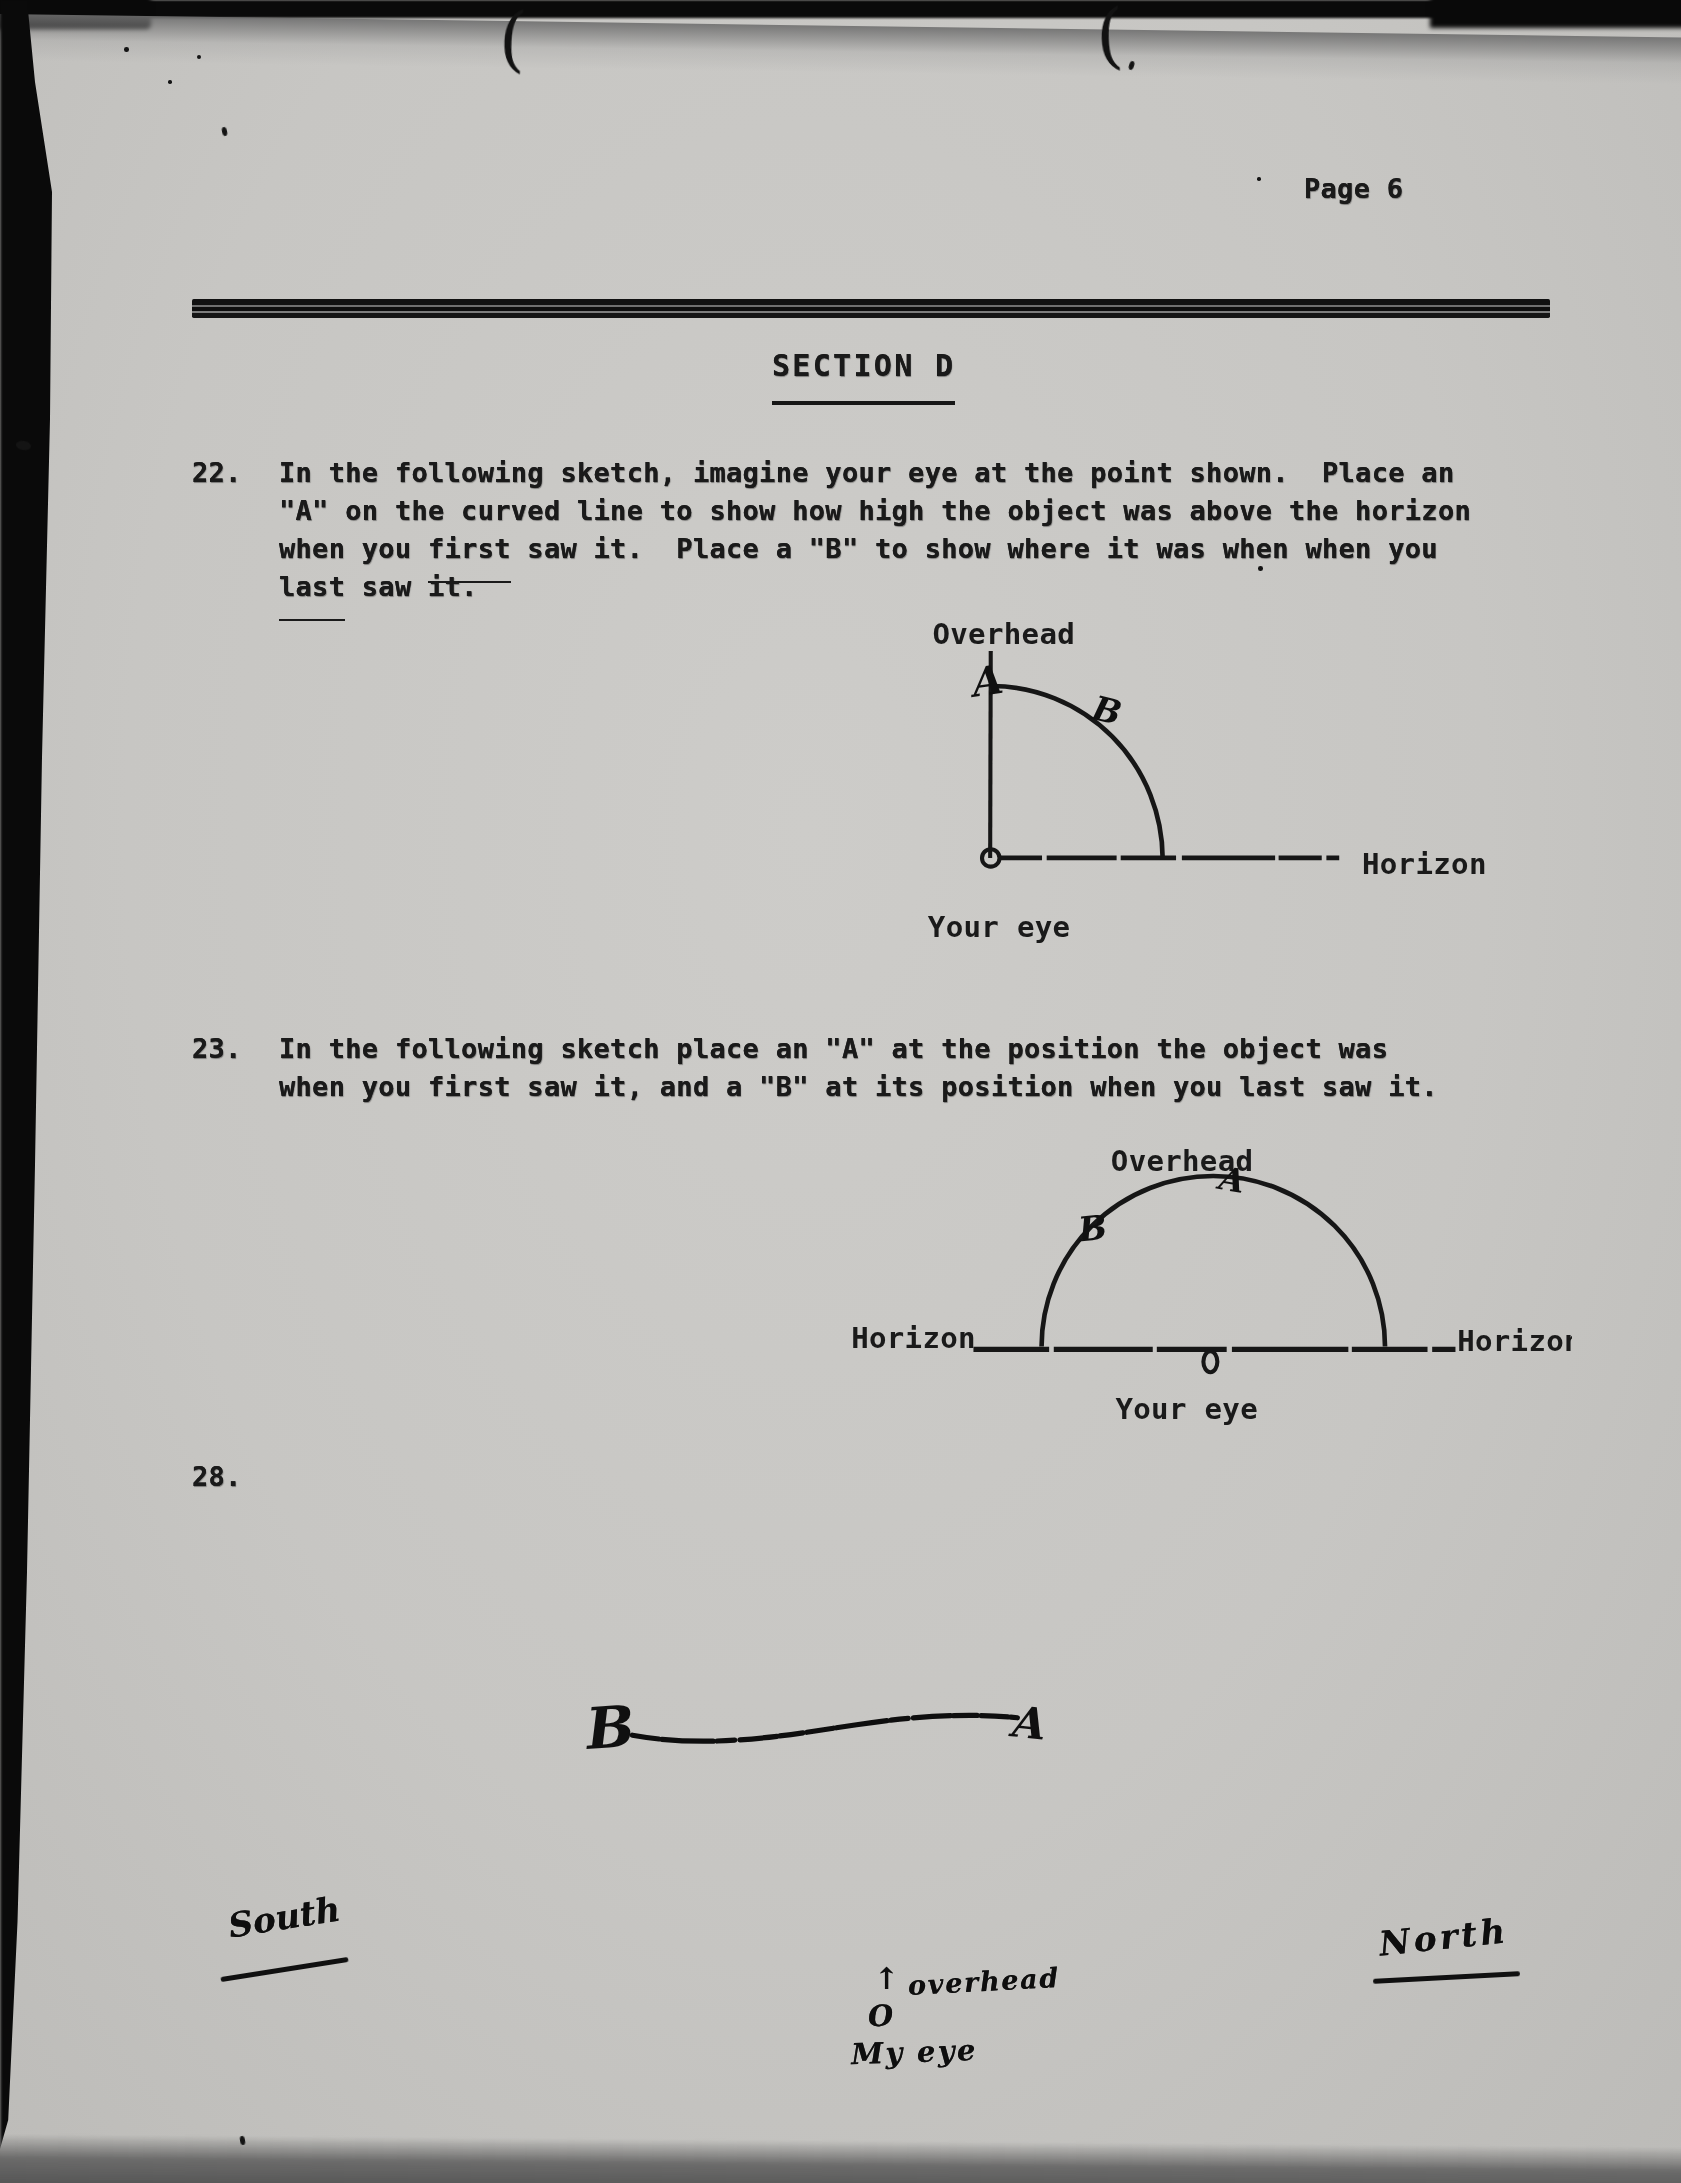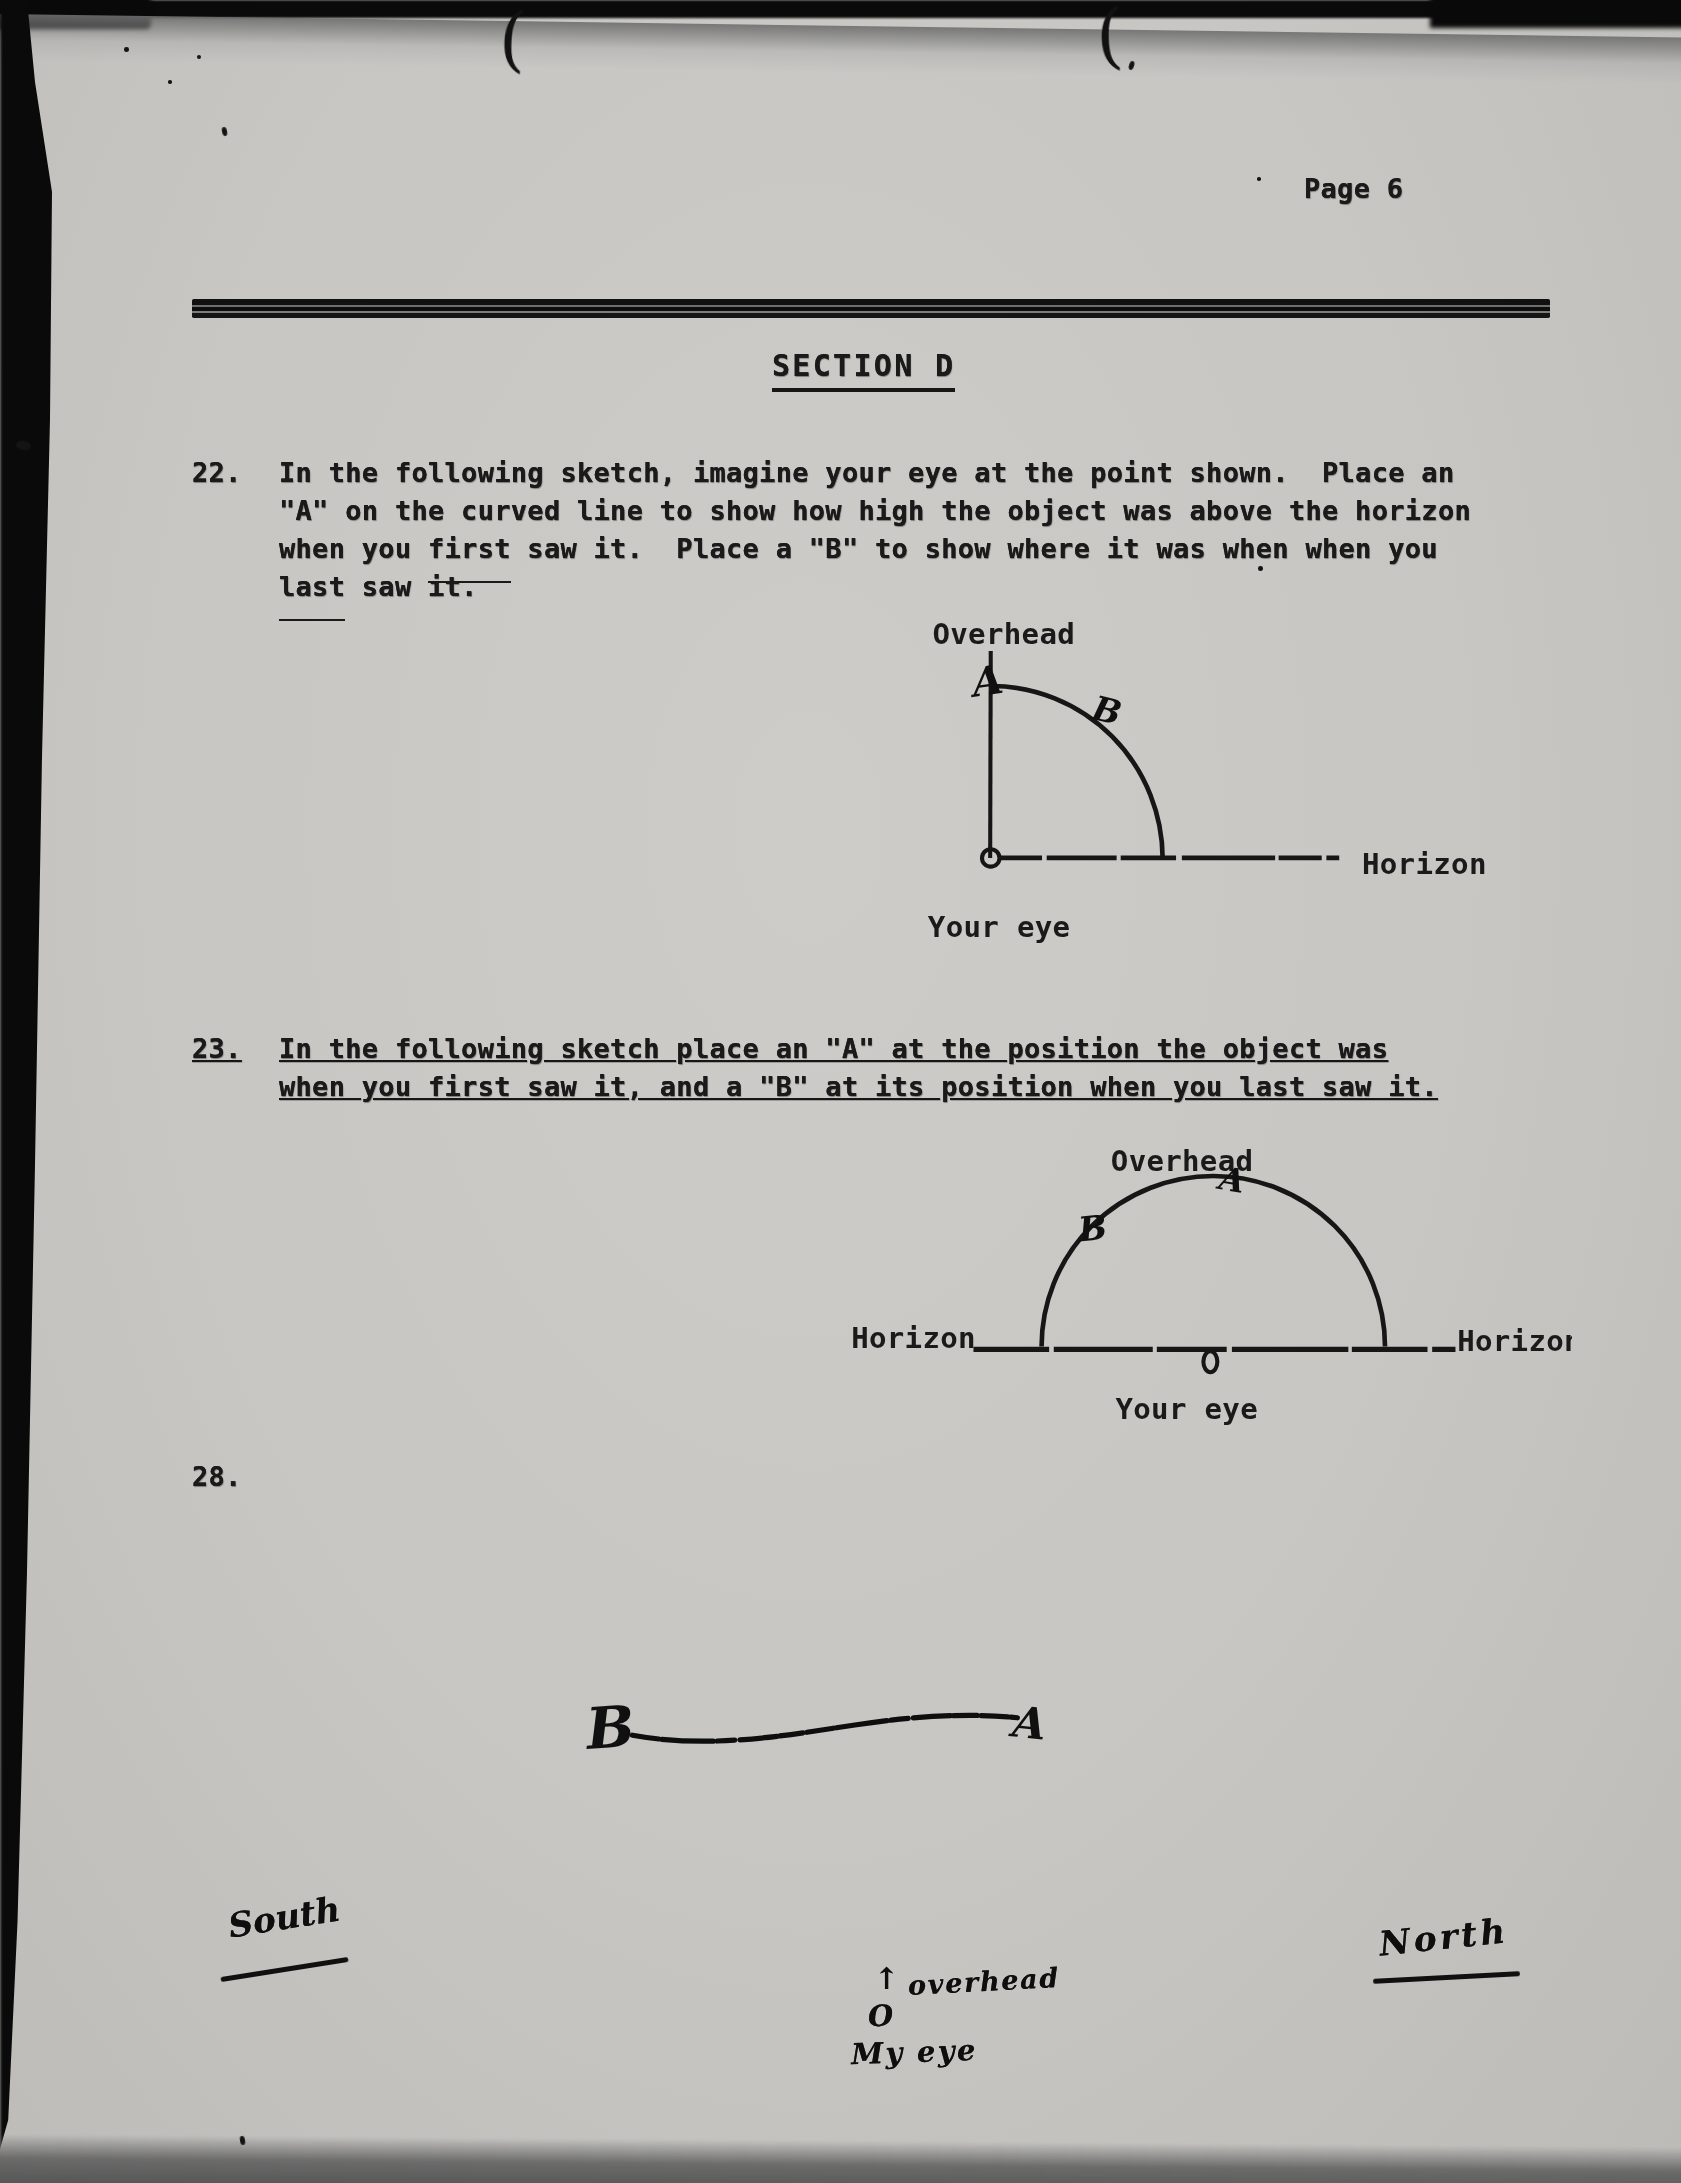--- a/index.html
+++ b/index.html
@@ -26,21 +26,21 @@
   .speck{background:#141414;border-radius:50%;filter:blur(0.6px);}
   
   .tw{font-family:"DejaVu Sans Mono",monospace;font-weight:700;font-size:27px;line-height:38px;
       letter-spacing:0.3px;color:#1a1a1a;text-shadow:0 0 0.6px rgba(10,10,10,.8),0.6px 0.6px 0.9px rgba(30,30,30,.45);
       white-space:pre;}
   .page-label{left:1304px;top:170px;}
   .divider{left:192px;top:299px;width:1358px;height:18.6px;
     background:linear-gradient(180deg,#111 0 5.8px,#6f6f6f 5.8px 7.6px,#0e0e0e 7.6px 12.2px,#7d7d7d 12.2px 14px,#151515 14px 18.6px);
     filter:blur(0.5px);border-radius:1.7px;}
   .section-head{left:772px;top:347px;font-size:30px;letter-spacing:2.3px;
-    border-bottom:4.1px solid #161616;padding-bottom:3px;}
+    border-bottom:4.1px solid #161616;padding-bottom:16px;}
   .question{left:192px;width:1369px;}
   .qwrap{display:flex;align-items:flex-start;}
   .qnum{width:87px;flex:0 0 87px;}
   .qline .uline{border-bottom:2.9px solid #1a1a1a;padding-bottom:17px;}
   
   svg text.tw-svg{font-family:"DejaVu Sans Mono",monospace;font-weight:700;font-size:50px;
       letter-spacing:.5px;fill:#1a1a1a;}
   svg .ink{stroke:#161616;fill:none;}
   svg text.hand{font-family:"DejaVu Serif",serif;font-style:italic;font-weight:700;fill:#101010;}
   
@@ -74,21 +74,21 @@
 <div class="abs divider"></div>
 <div class="abs tw section-head">SECTION D</div>
 
 <div class="abs question" style="top:454px;">
   <div class="qwrap">
     <div class="tw qnum">22.</div>
     <div class="tw"><div class="qline"><span>In the following sketch, imagine your eye at the point shown.  Place an</span></div><div class="qline"><span>"A" on the curved line to show how high the object was above the horizon</span></div><div class="qline"><span>when you </span><span class="uline">first</span><span> saw it.  Place a "B" to show where it was when when you</span></div><div class="qline"><span class="uline">last</span><span> saw it.</span></div></div>
   </div>
 </div>
 
-<div class="abs question" style="top:1030px;text-decoration:underline;">
+<div class="abs question" style="top:1030px;">
   <div class="qwrap">
     <div class="tw qnum">23.</div>
     <div class="tw"><div class="qline"><span>In the following sketch place an "A" at the position the object was</span></div><div class="qline"><span>when you first saw it, and a "B" at its position when you last saw it.</span></div></div>
   </div>
 </div>
 
 <div class="abs question" style="top:1458px;">
   <div class="qwrap">
     <div class="tw qnum">28.</div>
   </div>

